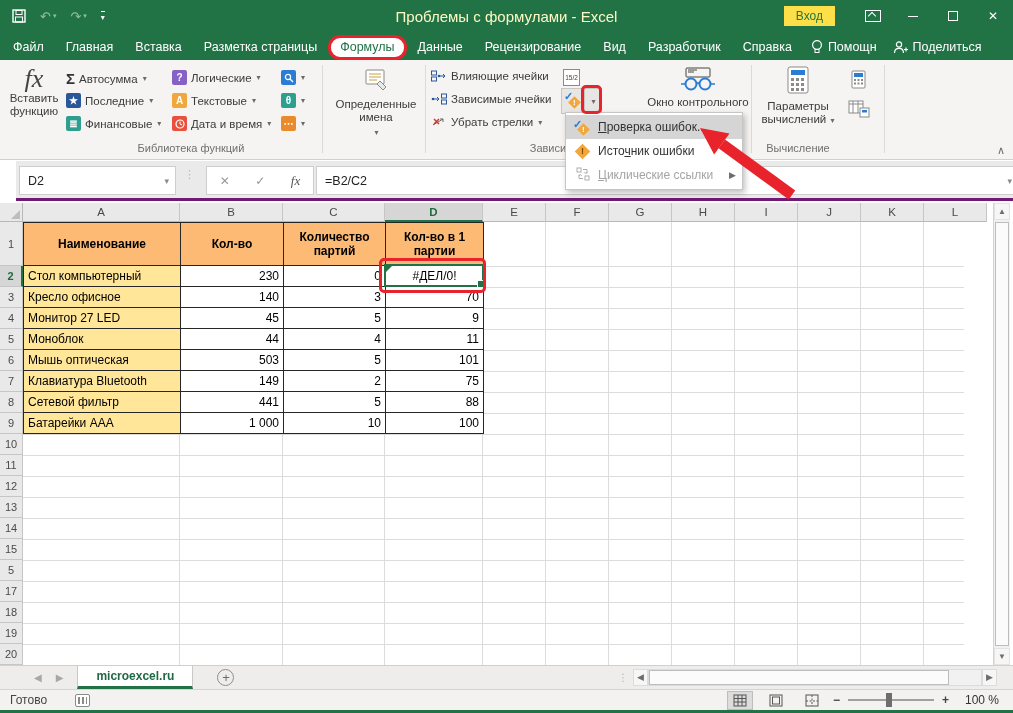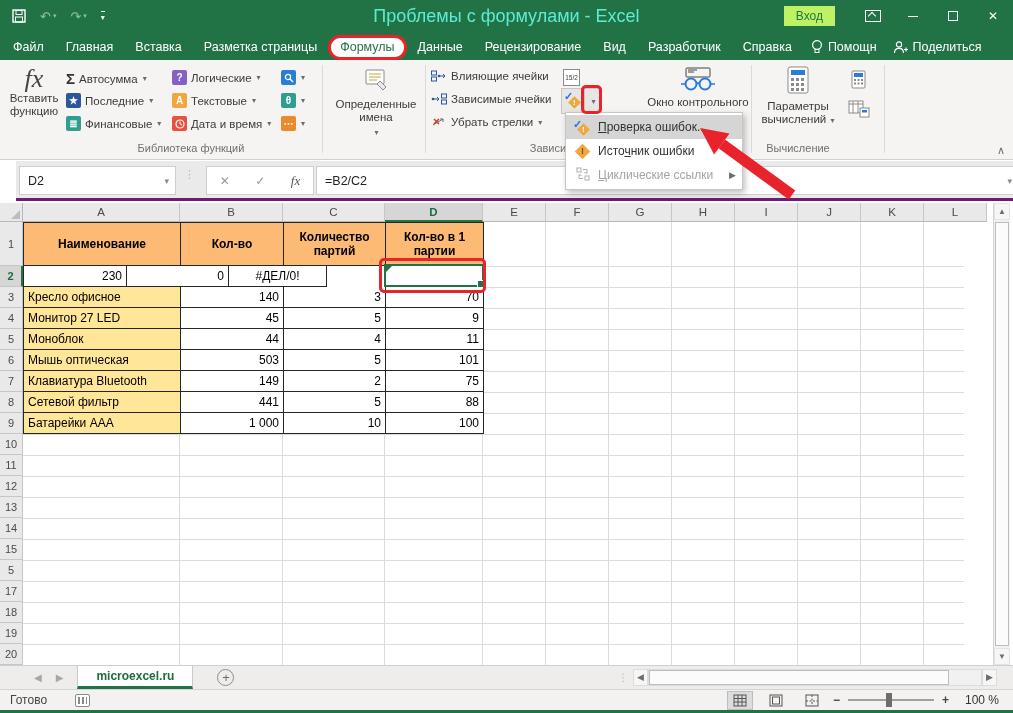--- a/index.html
+++ b/index.html
@@ -5,23 +5,23 @@
   *{box-sizing:border-box;margin:0;padding:0}
   body{margin:0;background:#888;font-family:"Liberation Sans",sans-serif}
   #app{position:relative;width:1013px;height:713px;background:#fff;overflow:hidden;font-family:"Liberation Sans",sans-serif}
 
   
   .titlebar{position:absolute;left:0;top:0;width:1013px;height:32px;background:#217346;display:flex;align-items:center;color:#fff}
   .qat{display:flex;align-items:center;gap:14px;padding-left:12px}
   .qat .qi{color:#fff;font-size:13px;display:flex;align-items:center}
   .qat .dis{color:#8fbfa6}
   .qat .mini{font-size:7px;margin-left:2px;color:#8fbfa6}
-  .title-text{position:absolute;left:0;right:0;text-align:center;font-size:18px;color:#5eead4;pointer-events:none}
+  .title-text{position:absolute;left:0;right:0;text-align:center;font-size:15px;color:#fef9c3;pointer-events:none}
   .tb-right{position:absolute;right:0;top:0;height:32px;display:flex;align-items:center}
-  .signin{background:#bef264;color:#217346;font-size:12px;padding:3px 12px;margin-right:18px;cursor:pointer}
+  .signin{background:#fde047;color:#217346;font-size:12px;padding:3px 12px;margin-right:18px;cursor:pointer}
   .winbtn{width:40px;height:32px;display:flex;align-items:center;justify-content:center;color:#fff;font-size:12px}
   .ribopt{width:16px;height:12px;border:1px solid #fff;position:relative;display:inline-block}
   .ribopt:after{content:"";position:absolute;left:3px;top:2px;width:5px;height:5px;border-left:1px solid #fff;border-top:1px solid #fff;transform:rotate(45deg)}
   .maxbox{width:10px;height:10px;border:1px solid #fff}
   .minline{width:10px;height:1px;background:#fff}
 
   
   .tabs{position:absolute;left:0;top:32px;width:1013px;height:28px;background:#217346;display:flex;align-items:flex-end;color:#fff;font-size:12.5px}
   .tab{padding:5px 11px 6px 11px;white-space:nowrap;cursor:pointer}
   .tab.active{background:#fff;color:#217346;border:3px solid #e8232b;border-radius:12px;padding:2px 9px 3px 9px;margin-bottom:0}
@@ -491,20 +491,21 @@
     <div class="vlines"></div>
     <div class="hlines"></div>
     <div id="tablelayer">
         <div class="trow thead">
           <div class="tc tc0">Наименование</div>
           <div class="tc tc1">Кол-во</div>
           <div class="tc tc2">Количество партий</div>
           <div class="tc tc3">Кол-во в 1 партии</div>
         </div>
         <div class="trow">
+          <div class="tc tc0 left">Стол компьютерный</div>
           <div class="tc tc1 right">230</div>
           <div class="tc tc2 right">0</div>
           <div class="tc tc3 right err">#ДЕЛ/0!</div>
         </div>
         <div class="trow">
           <div class="tc tc0 left">Кресло офисное</div>
           <div class="tc tc1 right">140</div>
           <div class="tc tc2 right">3</div>
           <div class="tc tc3 right">70</div>
         </div>

